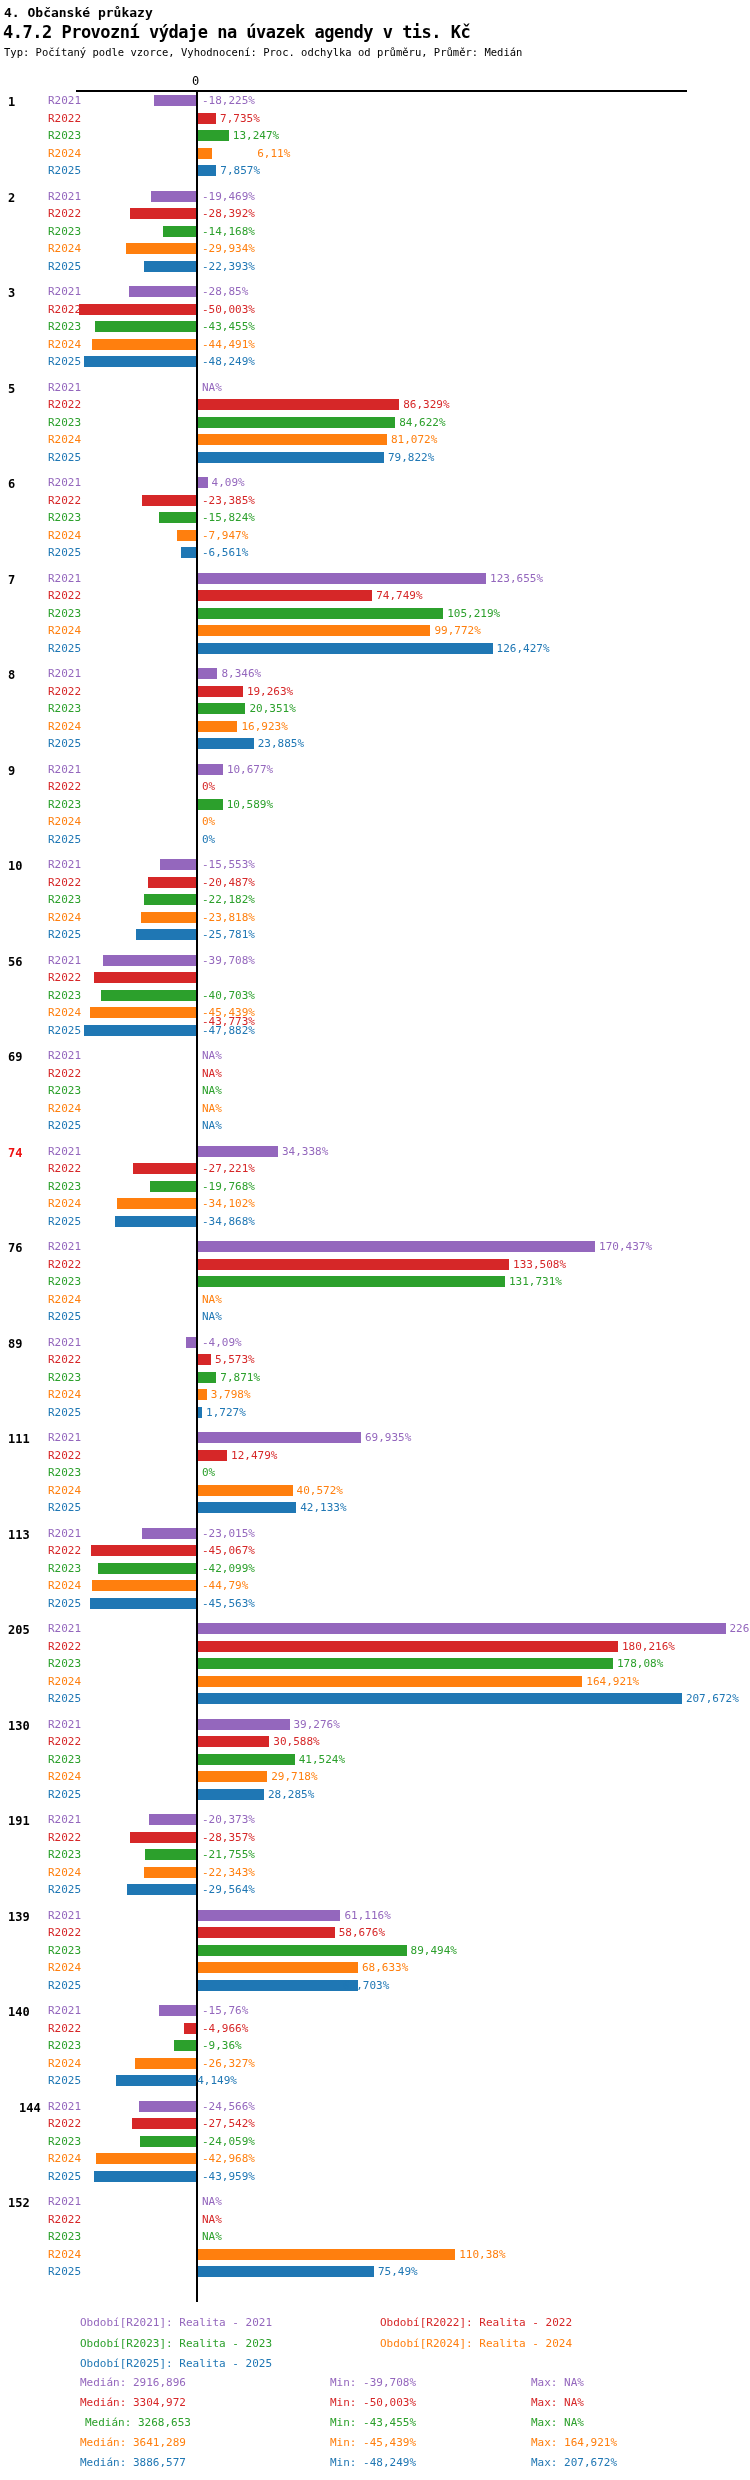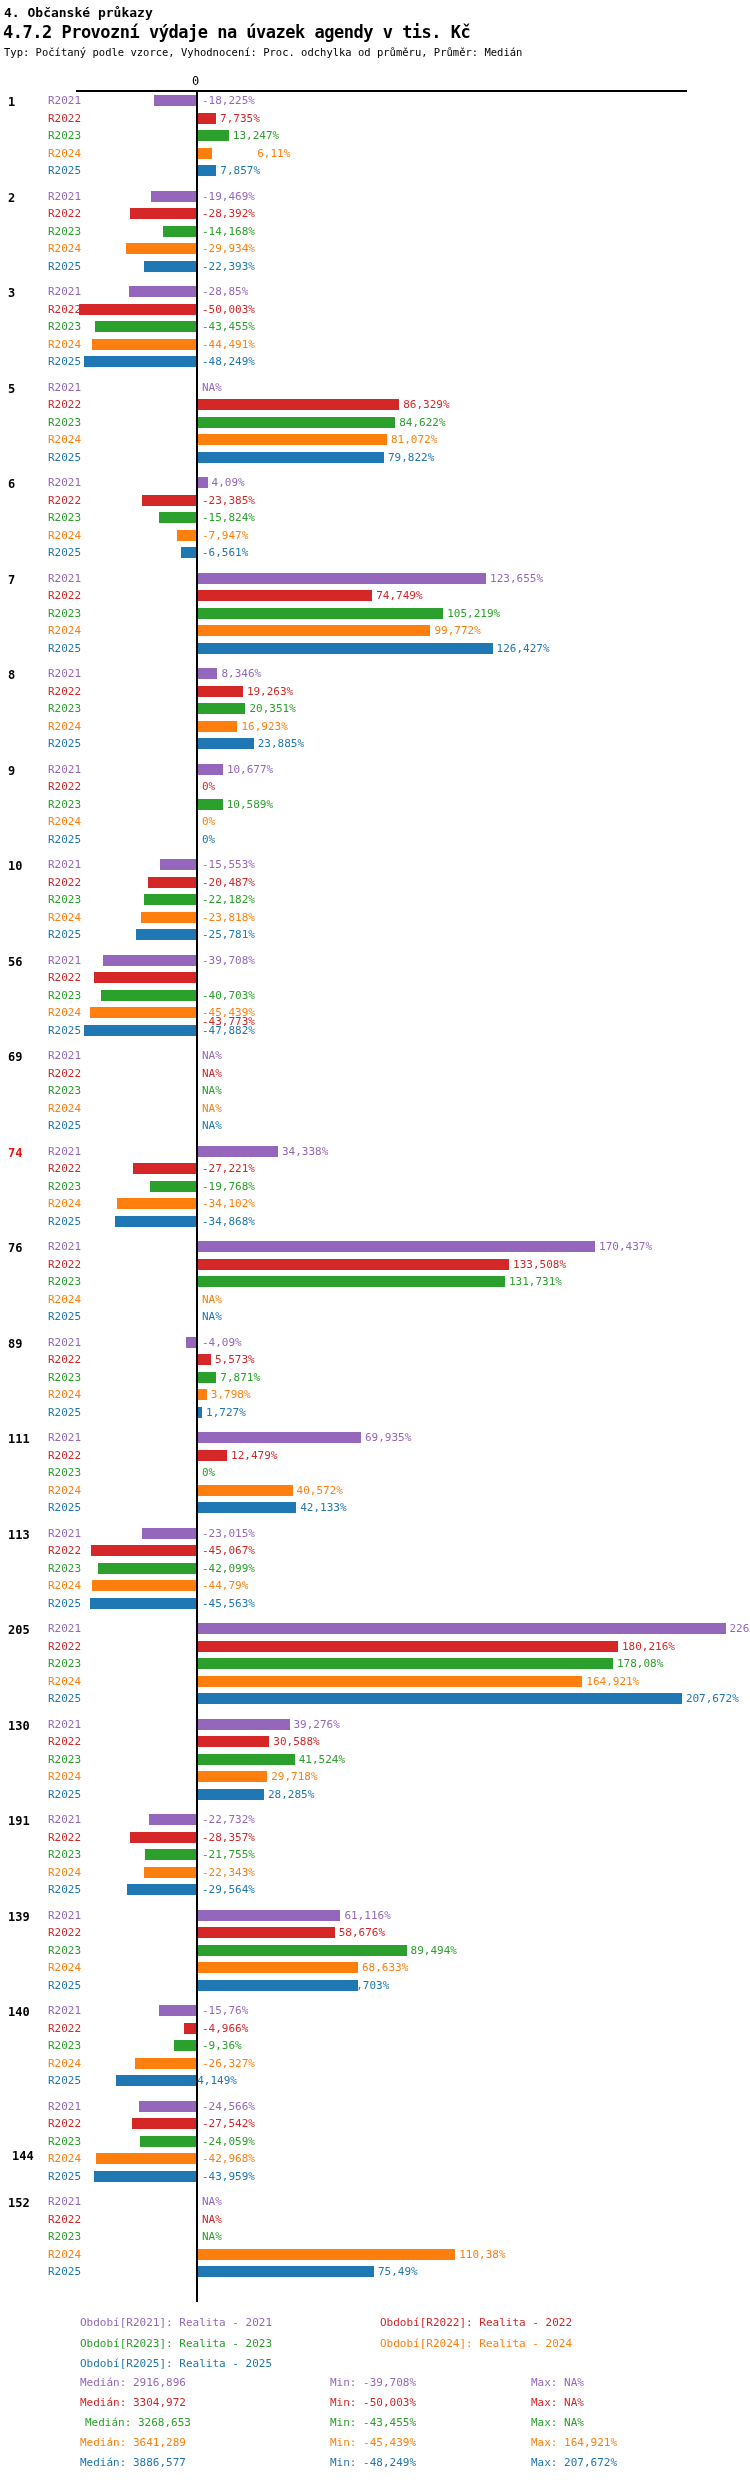--- a/index.html
+++ b/index.html
@@ -305,21 +305,21 @@
     <div class="abs val-label" style="left: 298.751px; top: 1753.5px; color: rgb(44, 160, 44);">41,524%</div>
     <div class="abs year-label" style="left: 48px; top: 1770px; color: rgb(255, 127, 14);">R2024</div>
     <div class="abs bar" style="left: 198px; top: 1771px; width: 69.2429px; height: 11px; background: rgb(255, 127, 14);"></div>
     <div class="abs val-label" style="left: 271.243px; top: 1771px; color: rgb(255, 127, 14);">29,718%</div>
     <div class="abs year-label" style="left: 48px; top: 1787.5px; color: rgb(31, 119, 180);">R2025</div>
     <div class="abs bar" style="left: 198px; top: 1788.5px; width: 65.904px; height: 11px; background: rgb(31, 119, 180);"></div>
     <div class="abs val-label" style="left: 267.904px; top: 1788.5px; color: rgb(31, 119, 180);">28,285%</div>
     <div class="abs group-num" style="left: 8px; top: 1814px; color: rgb(0, 0, 0);">191</div>
     <div class="abs year-label" style="left: 48px; top: 1813px; color: rgb(148, 103, 189);">R2021</div>
     <div class="abs bar" style="left: 148.531px; top: 1814px; width: 47.4691px; height: 11px; background: rgb(148, 103, 189);"></div>
-    <div class="abs val-label" style="left: 202px; top: 1814px; color: rgb(148, 103, 189);">-22,732%</div>
+    <div class="abs val-label" style="left: 202px; top: 1814px; color: rgb(148, 103, 189);">-20,373%</div>
     <div class="abs year-label" style="left: 48px; top: 1830.5px; color: rgb(214, 39, 40);">R2022</div>
     <div class="abs bar" style="left: 129.928px; top: 1831.5px; width: 66.0718px; height: 11px; background: rgb(214, 39, 40);"></div>
     <div class="abs val-label" style="left: 202px; top: 1831.5px; color: rgb(214, 39, 40);">-28,357%</div>
     <div class="abs year-label" style="left: 48px; top: 1848px; color: rgb(44, 160, 44);">R2023</div>
     <div class="abs bar" style="left: 145.311px; top: 1849px; width: 50.6891px; height: 11px; background: rgb(44, 160, 44);"></div>
     <div class="abs val-label" style="left: 202px; top: 1849px; color: rgb(44, 160, 44);">-21,755%</div>
     <div class="abs year-label" style="left: 48px; top: 1865.5px; color: rgb(255, 127, 14);">R2024</div>
     <div class="abs bar" style="left: 143.941px; top: 1866.5px; width: 52.0592px; height: 11px; background: rgb(255, 127, 14);"></div>
     <div class="abs val-label" style="left: 202px; top: 1866.5px; color: rgb(255, 127, 14);">-22,343%</div>
     <div class="abs year-label" style="left: 48px; top: 1883px; color: rgb(31, 119, 180);">R2025</div>
@@ -350,21 +350,21 @@
     <div class="abs val-label" style="left: 202px; top: 2022.5px; color: rgb(214, 39, 40);">-4,966%</div>
     <div class="abs year-label" style="left: 48px; top: 2039px; color: rgb(44, 160, 44);">R2023</div>
     <div class="abs bar" style="left: 174.191px; top: 2040px; width: 21.8088px; height: 11px; background: rgb(44, 160, 44);"></div>
     <div class="abs val-label" style="left: 202px; top: 2040px; color: rgb(44, 160, 44);">-9,36%</div>
     <div class="abs year-label" style="left: 48px; top: 2056.5px; color: rgb(255, 127, 14);">R2024</div>
     <div class="abs bar" style="left: 134.658px; top: 2057.5px; width: 61.3419px; height: 11px; background: rgb(255, 127, 14);"></div>
     <div class="abs val-label" style="left: 202px; top: 2057.5px; color: rgb(255, 127, 14);">-26,327%</div>
     <div class="abs year-label" style="left: 48px; top: 2074px; color: rgb(31, 119, 180);">R2025</div>
     <div class="abs bar" style="left: 116.433px; top: 2075px; width: 79.5672px; height: 11px; background: rgb(31, 119, 180);"></div>
     <div class="abs val-label" style="left: 184px; top: 2075px; color: rgb(31, 119, 180);">-34,149%</div>
-    <div class="abs group-num" style="left: 12px; top: 2100.5px; color: rgb(0, 0, 0); margin-top: 48px;">144</div>
+    <div class="abs group-num" style="left: 19px; top: 2100.5px; color: rgb(0, 0, 0);">144</div>
     <div class="abs year-label" style="left: 48px; top: 2099.5px; color: rgb(148, 103, 189);">R2021</div>
     <div class="abs bar" style="left: 138.761px; top: 2100.5px; width: 57.2388px; height: 11px; background: rgb(148, 103, 189);"></div>
     <div class="abs val-label" style="left: 202px; top: 2100.5px; color: rgb(148, 103, 189);">-24,566%</div>
     <div class="abs year-label" style="left: 48px; top: 2117px; color: rgb(214, 39, 40);">R2022</div>
     <div class="abs bar" style="left: 131.827px; top: 2118px; width: 64.1729px; height: 11px; background: rgb(214, 39, 40);"></div>
     <div class="abs val-label" style="left: 202px; top: 2118px; color: rgb(214, 39, 40);">-27,542%</div>
     <div class="abs year-label" style="left: 48px; top: 2134.5px; color: rgb(44, 160, 44);">R2023</div>
     <div class="abs bar" style="left: 139.943px; top: 2135.5px; width: 56.0575px; height: 11px; background: rgb(44, 160, 44);"></div>
     <div class="abs val-label" style="left: 202px; top: 2135.5px; color: rgb(44, 160, 44);">-24,059%</div>
     <div class="abs year-label" style="left: 48px; top: 2152px; color: rgb(255, 127, 14);">R2024</div>

